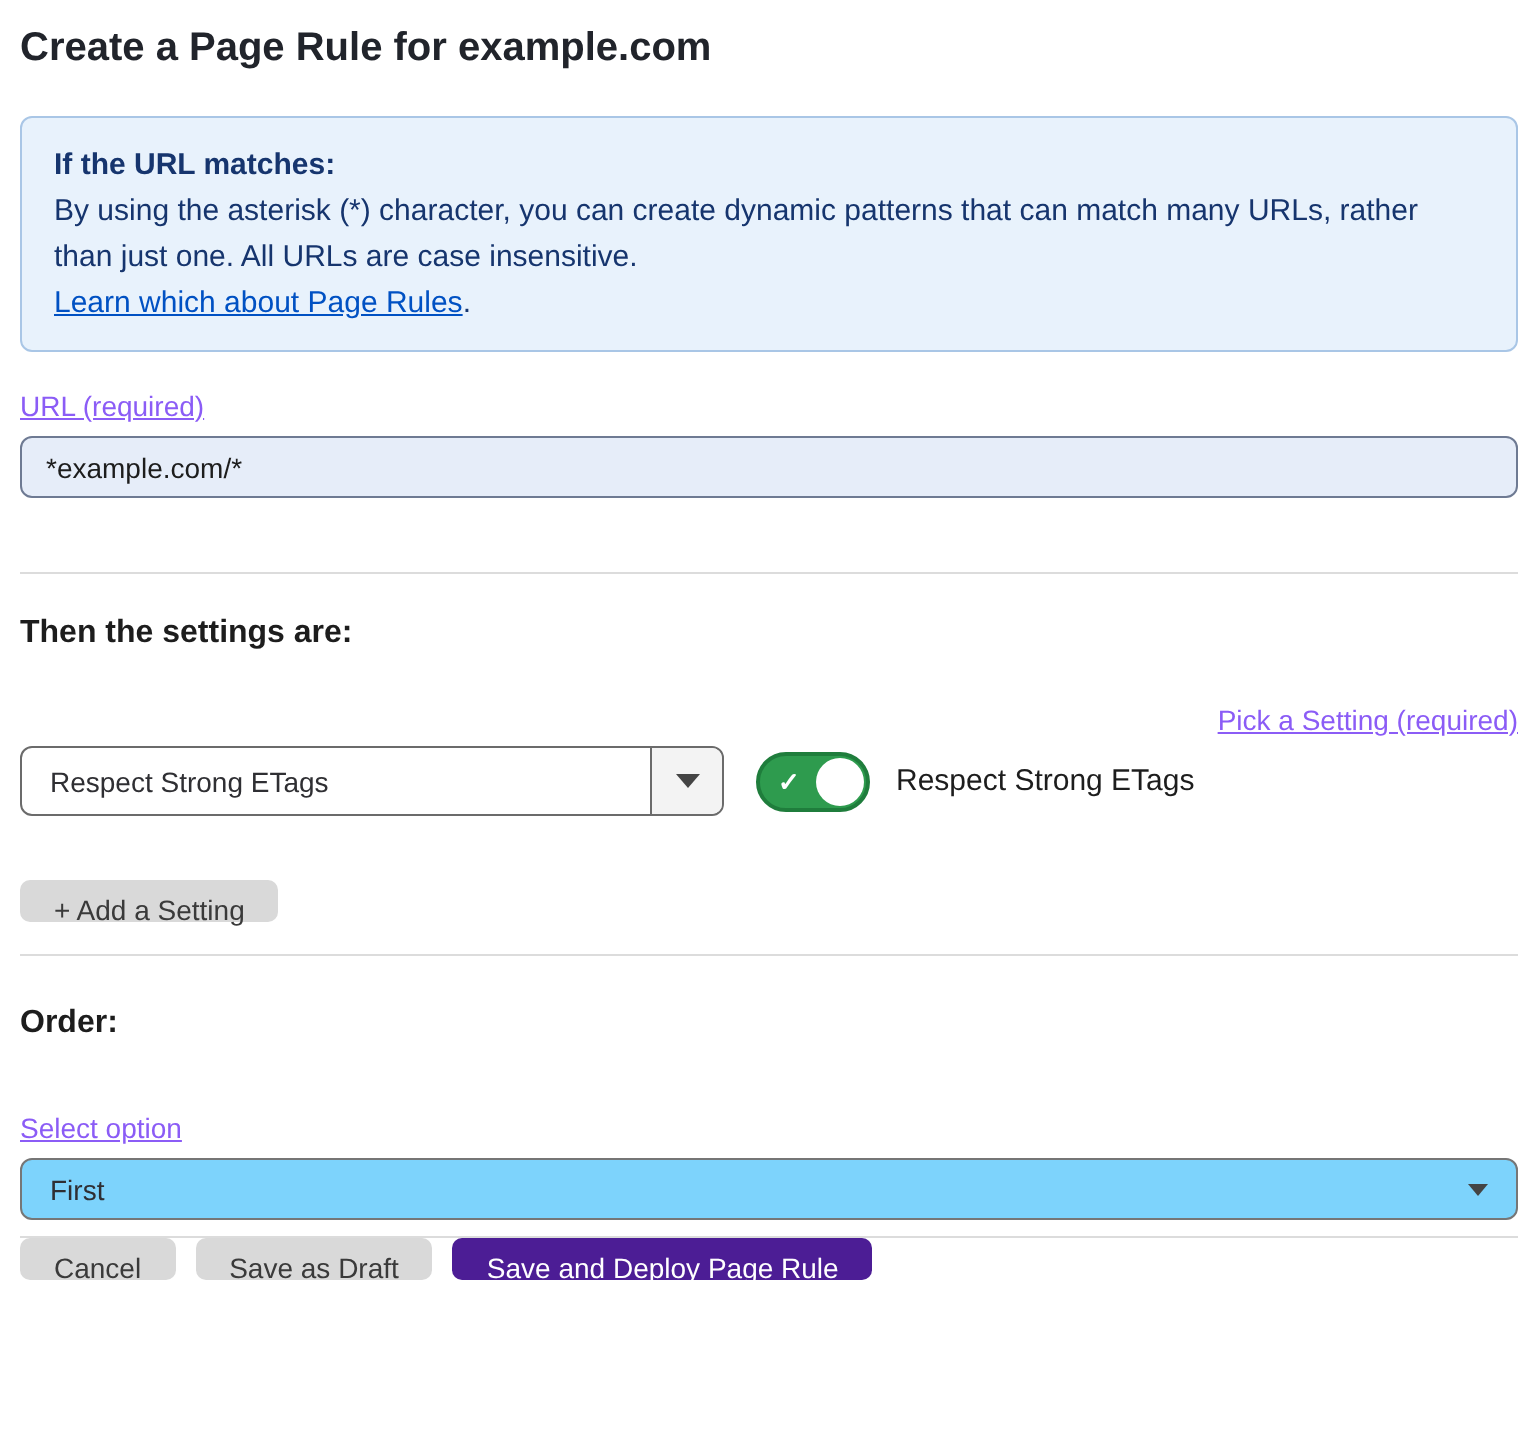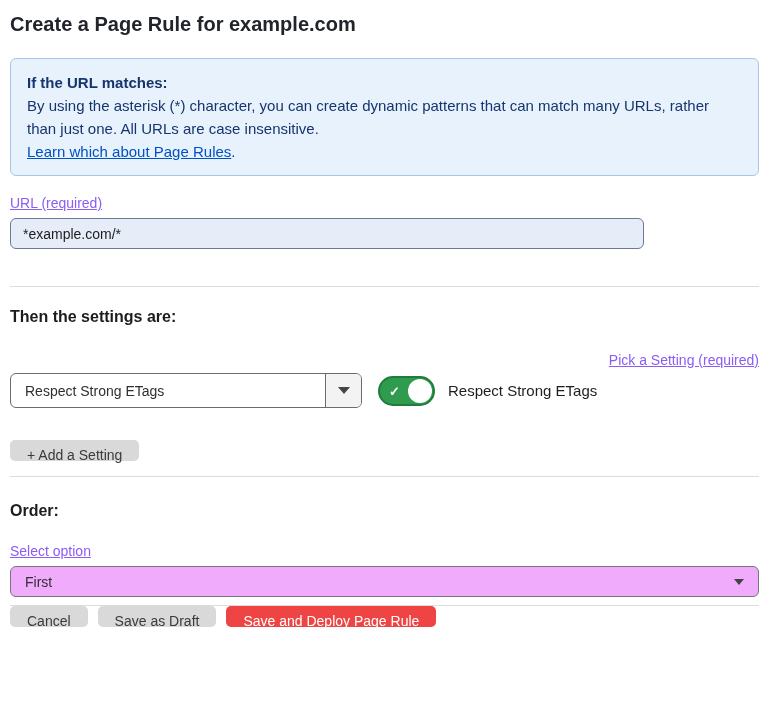--- a/index.html
+++ b/index.html
@@ -40,21 +40,21 @@
   .field-label {
     margin-top: 18px;
     font-size: 14px;
     color: #8b5cf6;
     line-height: 18px;
     text-decoration: underline;
   }
 
   .url-input {
     display: block;
-    width: 634px;
+    width: 749px;
     height: 31px;
     margin-top: 6px;
     background: #e6edf9;
     border: 1px solid #6e7a93;
     border-radius: 6px;
     padding: 0 12px;
     font-family: "Liberation Sans", sans-serif;
     font-size: 14px;
     color: #1d1d1d;
     outline: none;
@@ -161,30 +161,30 @@
     border: none;
     border-radius: 5px;
     font-family: "Liberation Sans", sans-serif;
     font-size: 14px;
     height: 21px;
     padding: 0 17px;
     cursor: pointer;
     line-height: 31px;
   }
   .btn-gray { background: #d9d9d9; color: #3a3a3a; }
-  .btn-blue { background: #ef4444; color: #ffffff; }
+  .btn-blue { background: #4c1d95; color: #ffffff; }
 
   .add-setting-btn { margin-top: 32px; }
 
   .order-select {
     position: relative;
     margin-top: 6px;
     width: 749px;
     height: 31px;
-    background: #f0abfc;
+    background: #7dd3fc;
     border: 1px solid #767676;
     border-radius: 6px;
     display: flex;
     align-items: center;
     padding: 0 14px;
     font-size: 14px;
     color: #2f2f33;
     cursor: pointer;
   }
   .order-select .triangle-small {
@@ -249,21 +249,21 @@
     </div>
     <span class="toggle-label">Respect Strong ETags</span>
   </div>
 
   <button class="btn btn-gray add-setting-btn">+ Add a Setting</button>
 
   <hr class="divider divider-2">
 
   <div class="section-heading order-heading">Order:</div>
 
-  <div class="field-label" style="margin-top:21px">Select option</div>
+  <div class="field-label" style="margin-top:33px">Select option</div>
 
   <div class="order-select">
     <span>First</span>
     <span class="triangle-small"></span>
   </div>
 
 
   <hr class="divider divider-3">
 
   <div class="footer-row">

